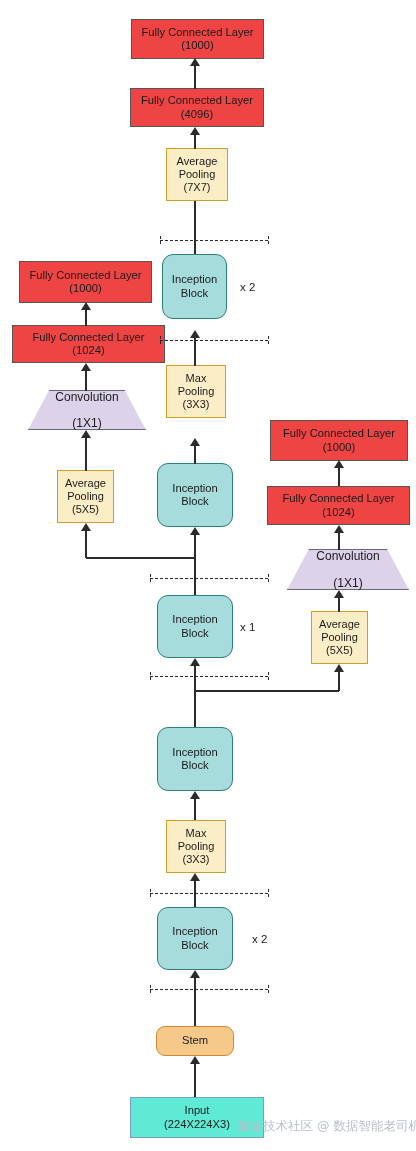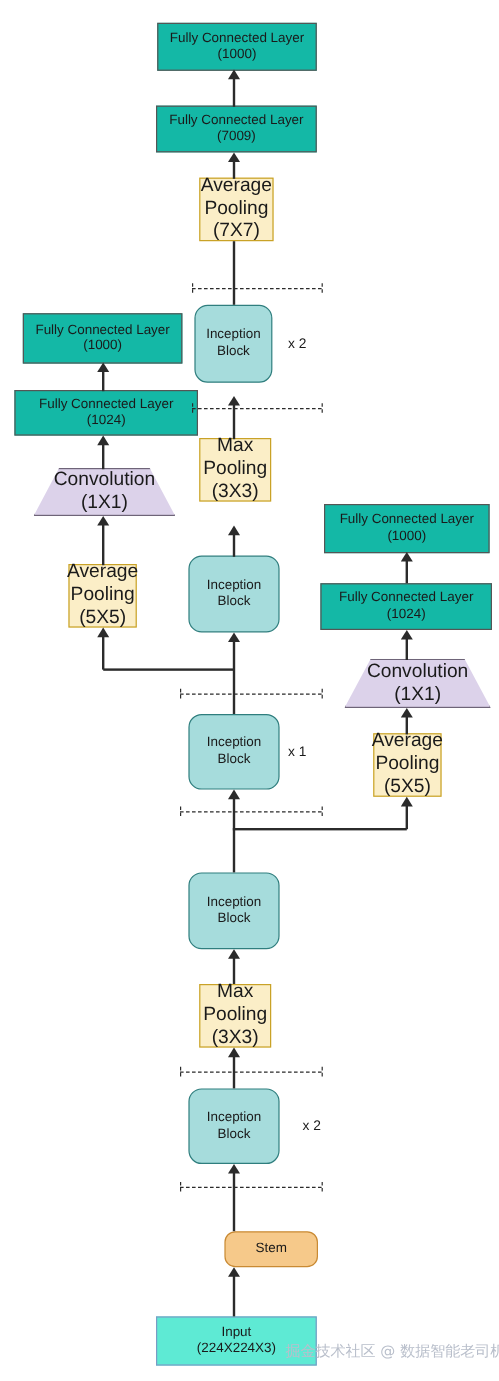--- a/index.html
+++ b/index.html
@@ -24,51 +24,51 @@
     text-align:center;
     color:#1a1a1a;
     line-height:1.18;
     white-space:nowrap;
   }
   .node .l1{display:block;}
   .node .l2{display:block;}
 
   
   .fc{
-    background:#14b8a6;
+    background:#ef4444;
     border:1.4px solid #555555;
     font-size:11.2px;
   }
   .pool{
     background:#fbeec7;
     border:1.4px solid #c9a227;
-    font-size:16px;
+    font-size:11px;
   }
   .incep{
     background:#a6dcdc;
     border:1.6px solid #2f7e7e;
     border-radius:11px;
     font-size:11.2px;
   }
   .stem{
     background:#f6c98a;
     border:1.5px solid #c98a33;
     border-radius:9px;
     font-size:11.2px;
-    margin-left:31px;
   }
   .input{
     background:#5eead4;
     border:1.3px solid #7a9cc6;
     font-size:11.2px;
   }
   .conv{
     background:transparent;
     border:none;
-    font-size:16px;
+    font-size:12px;
+    justify-content:space-between;
   }
   .conv .trapbg{
     position:absolute;
     left:0;top:0;width:100%;height:100%;
     background:#dcd2ea;
     border:1.4px solid #6e6478;
     box-sizing:border-box;
     clip-path:polygon(18% 0%, 82% 0%, 100% 100%, 0% 100%);
     z-index:0;
   }
@@ -122,21 +122,21 @@
 
 <div id="canvas">
 
   <div class="node fc" style="left:131px;top:19px;width:133px;height:40px;">
     <span class="l1">Fully Connected Layer</span>
     <span class="l2">(1000)</span>
   </div>
 
   <div class="node fc" style="left:130px;top:88px;width:134px;height:39px;">
     <span class="l1">Fully Connected Layer</span>
-    <span class="l2">(7009)</span>
+    <span class="l2">(4096)</span>
   </div>
 
   <div class="node pool" style="left:166px;top:148px;width:62px;height:53px;">
     <span class="l1">Average</span>
     <span class="l2">Pooling</span>
     <span class="l2">(7X7)</span>
   </div>
 
   <div class="node incep" style="left:162px;top:254px;width:65px;height:65px;">
     <span class="l1">Inception</span>

